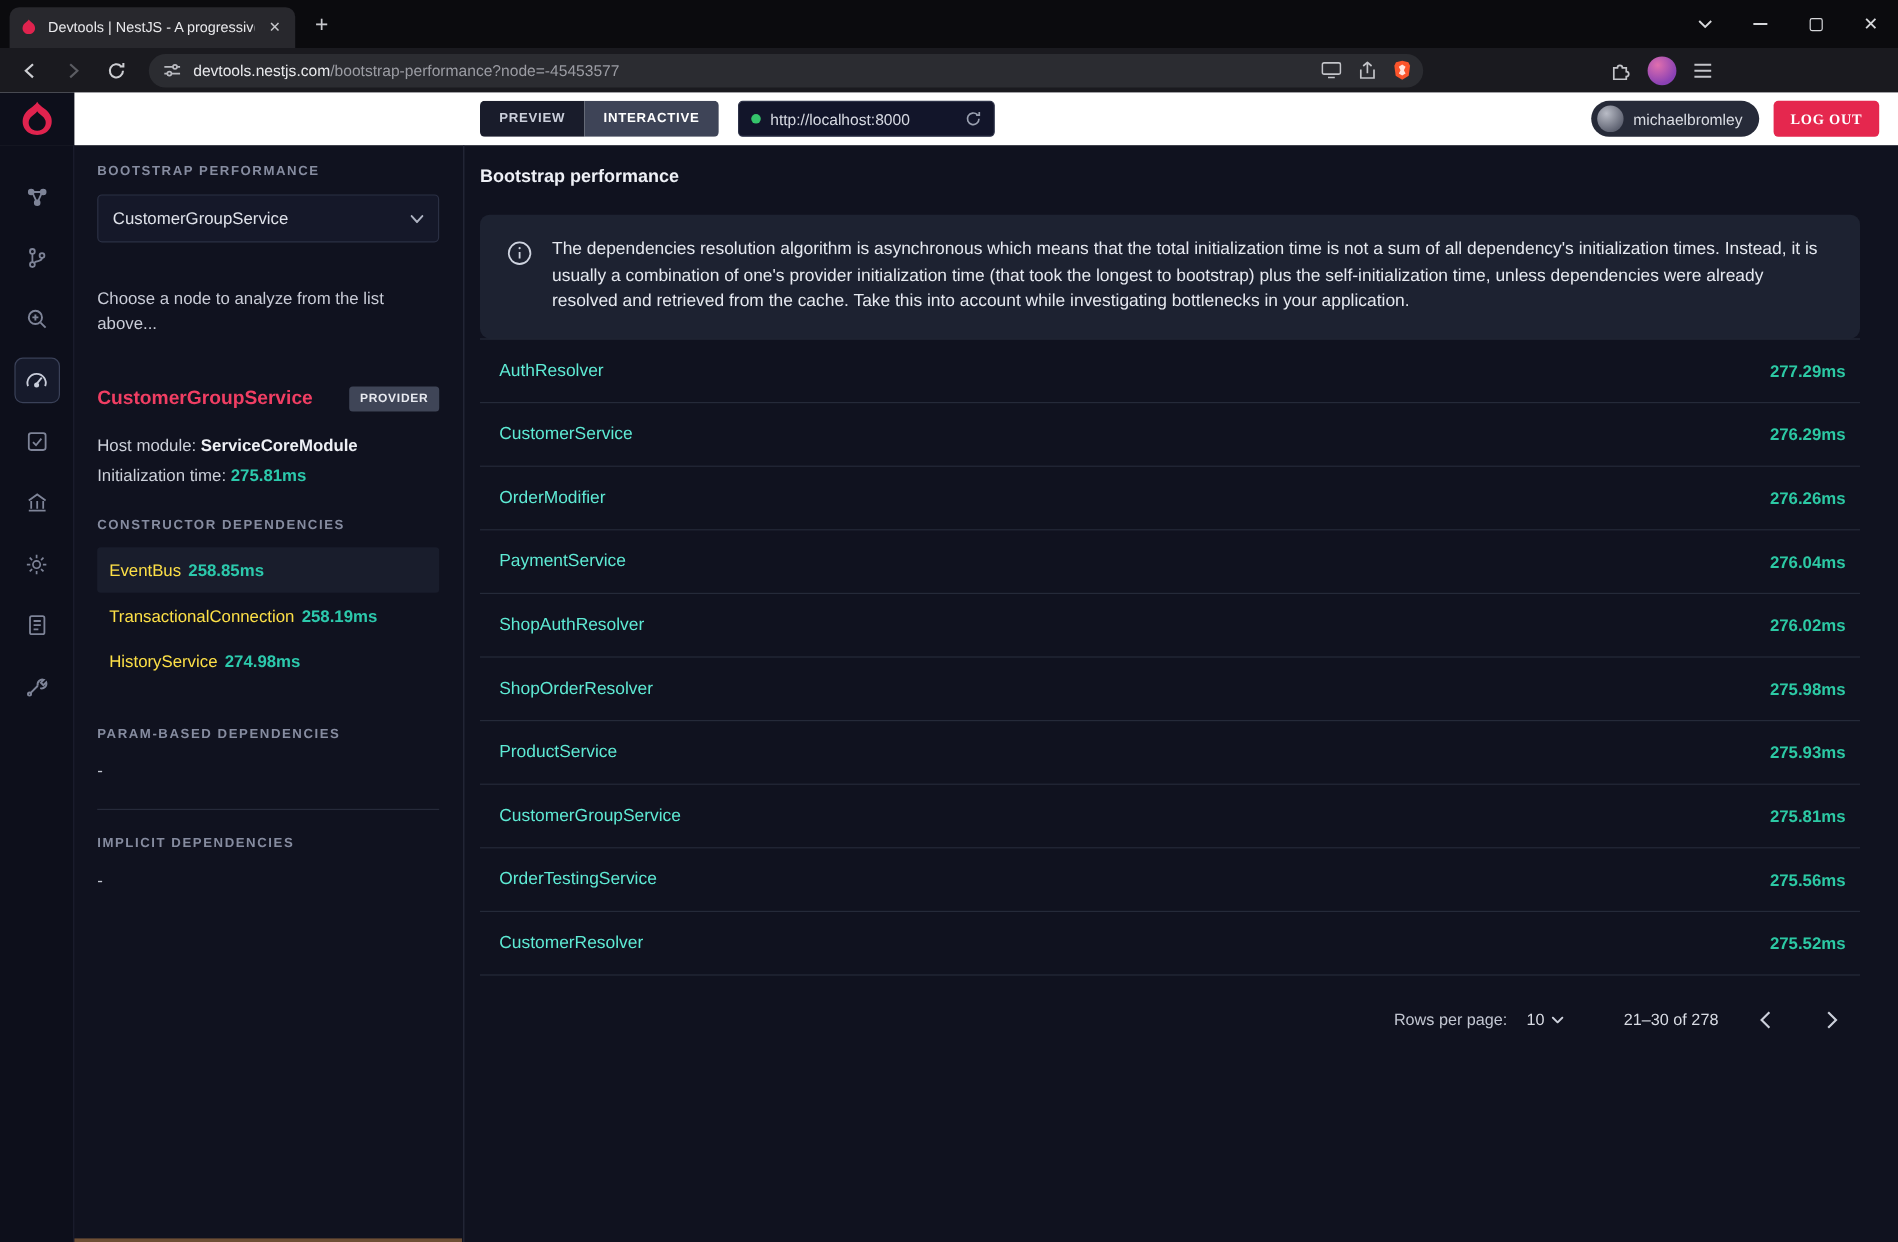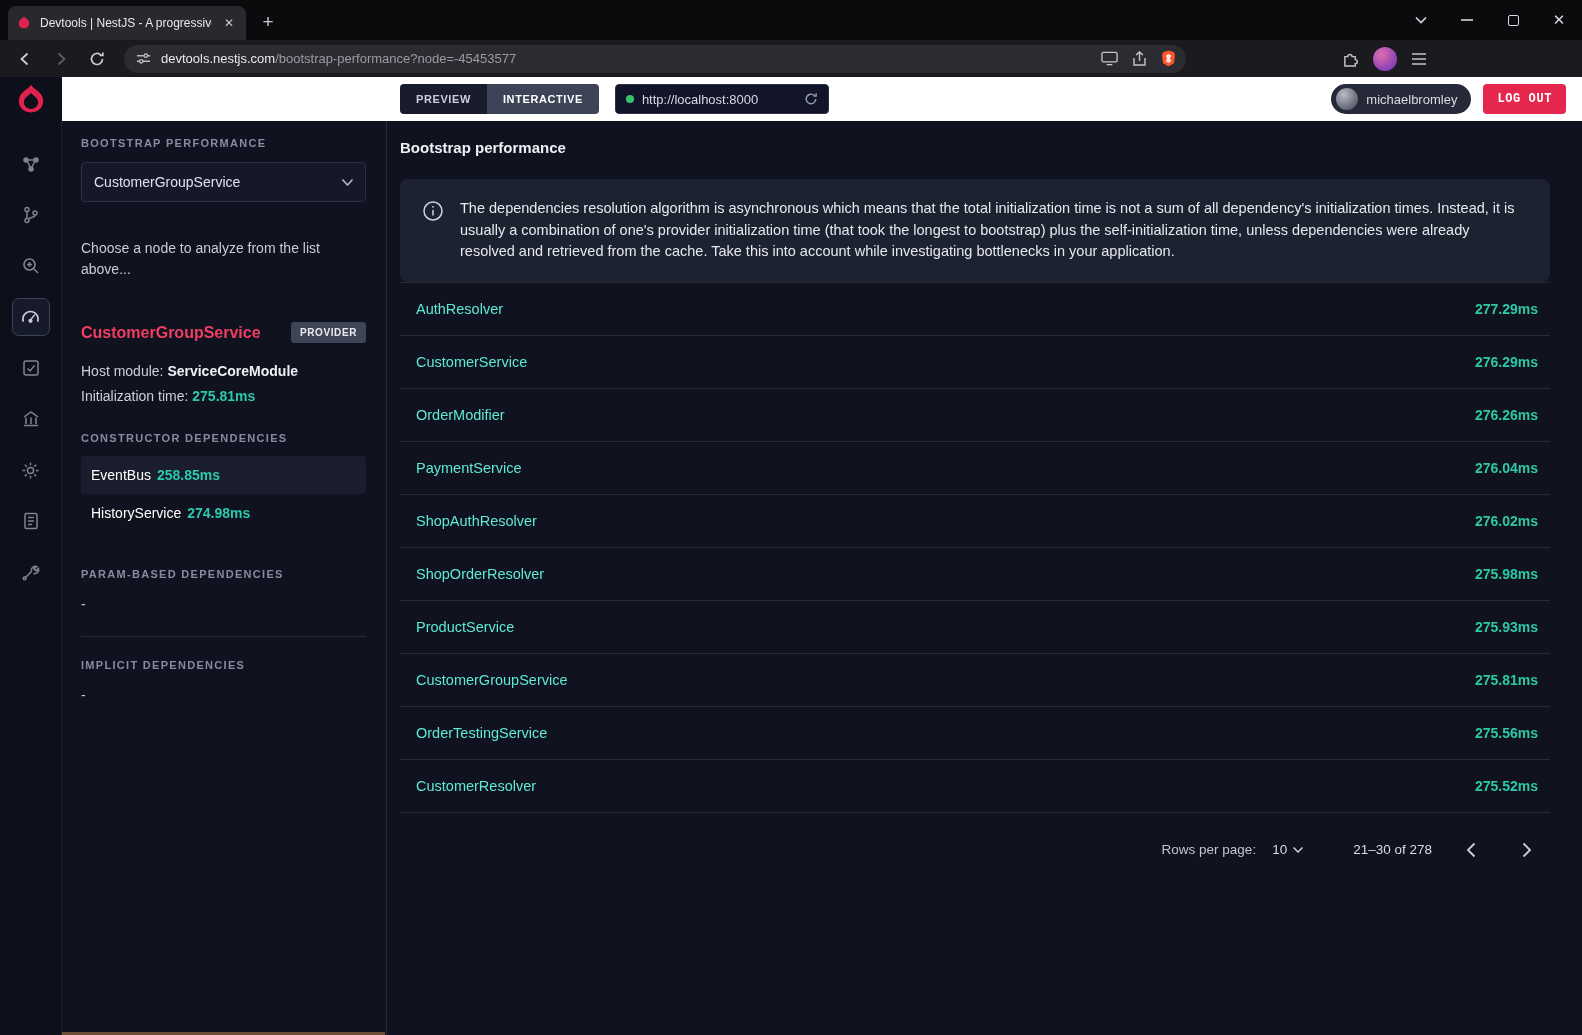--- a/index.html
+++ b/index.html
@@ -37,21 +37,21 @@
   .seg-group { display:flex; border-radius:4px; overflow:hidden; }
   .seg-btn { height:30px; padding:0 16px; font-size:11px; font-weight:bold; letter-spacing:.6px; color:#cbcfdb; background:#191c2b; border:none; display:flex; align-items:center; cursor:pointer; font-family:inherit; }
   .seg-btn.active { background:#3e4457; color:#fff; }
   .target-url { margin-left:16px; height:30px; width:214px; border:1px solid #2c3147; background:#12152a; border-radius:4px; display:flex; align-items:center; padding:0 10px; gap:8px; }
   .status-dot { width:8px; height:8px; border-radius:50%; background:#35c46b; }
   .target-url-text { flex:1; font-size:13px; color:#d6d9e2; white-space:nowrap; overflow:hidden; }
   .header-spacer { flex:1; }
   .user-pill { height:30px; background:#262a38; border-radius:15px; display:flex; align-items:center; gap:8px; padding:0 14px 0 5px; }
   .user-avatar { width:22px; height:22px; border-radius:50%; background:radial-gradient(circle at 35% 30%, #b9bcc6, #5d6170 75%); }
   .user-name { font-size:13px; color:#d9dce3; }
-  .logout-btn { margin:0 16px 0 12px; height:30px; padding:0 14px; background:#e5274e; color:#fff; font-size:12px; font-weight:bold; letter-spacing:.6px; border:none; border-radius:4px; cursor:pointer; font-family:Liberation Mono, monospace; }
+  .logout-btn { margin:0 16px 0 12px; height:30px; padding:0 14px; background:#e5274e; color:#fff; font-size:12px; font-weight:bold; letter-spacing:.6px; border:none; border-radius:4px; cursor:pointer; font-family:Liberation Serif, serif; }
 
   
   .app-body { flex:1; display:flex; min-height:0; }
   .rail { width:62px; background:#0d0f1b; border-right:1px solid #1d2030; display:flex; flex-direction:column; align-items:center; padding-top:24px; gap:13px; flex:0 0 auto; }
   .rail-item { width:38px; height:38px; display:flex; align-items:center; justify-content:center; border-radius:7px; color:#7e8498; cursor:pointer; }
   .rail-item svg { stroke:#7e8498; fill:none; }
   .rail-item.active { background:#161a2b; border:1px solid #3a4158; }
   .rail-item.active svg { stroke:#c9cdda; }
 
   .panel { width:325px; border-right:1px solid #272b3b; padding:16px 20px 20px 19px; overflow:hidden; flex:0 0 auto; }
@@ -63,21 +63,21 @@
   .node-name { font-size:16px; font-weight:bold; color:#f03e63; }
   .badge { background:#3f4557; color:#e8eaf0; font-size:10px; font-weight:bold; letter-spacing:.6px; padding:5px 9px; border-radius:3px; }
   .meta-line { margin-top:20px; font-size:14px; color:#ccd0da; }
   .meta-line + .meta-line { margin-top:9px; }
   .meta-strong { font-weight:bold; color:#eef0f5; }
   .meta-time { font-weight:bold; color:#2cc9ac; }
   .deps-title { margin-top:28px; }
   .dep-list { margin-top:12px; }
   .dep-item { height:38px; display:flex; align-items:center; padding:0 10px; border-radius:3px; font-size:14px; cursor:pointer; }
   .dep-item.striped { background:#191d2c; }
-  .dep-name { color:#ffffff; }
+  .dep-name { color:#fde047; }
   .dep-time { color:#2cc9ac; font-weight:bold; margin-left:6px; }
   .empty-dash { margin-top:16px; font-size:14px; color:#c3c6d1; }
   .panel-hr { border:none; border-top:1px solid #262a3a; margin:24px 0 22px 0; }
   .panel-scrollbar { position:absolute; left:62px; bottom:0; width:323px; height:3px; background:#6e4f35; }
 
   .content { flex:1; padding:18px 32px 0 13px; min-width:0; }
   .page-title { font-size:15px; font-weight:bold; color:#eef0f6; }
   .info-box { margin-top:23px; background:#1d2231; border-radius:8px; padding:19px 22px; display:flex; gap:16px; align-items:flex-start; }
   .info-text { font-size:14.5px; line-height:21.5px; color:#e5e8ef; }
   .table-header { display:flex; justify-content:space-between; align-items:center; padding:22px 12px 15px 16px; }
@@ -309,20 +309,24 @@
       <div class="meta-line"><span>Host module: </span><span class="meta-strong">ServiceCoreModule</span></div>
       <div class="meta-line"><span>Initialization time: </span><span class="meta-time">275.81ms</span></div>
 
       <div class="section-title deps-title">CONSTRUCTOR DEPENDENCIES</div>
       <div class="dep-list" id="dep-list">
           <div class="dep-item striped">
             <span class="dep-name">EventBus</span>
             <span class="dep-time">258.85ms</span>
           </div>
           <div class="dep-item">
+            <span class="dep-name">TransactionalConnection</span>
+            <span class="dep-time">258.19ms</span>
+          </div>
+          <div class="dep-item">
             <span class="dep-name">HistoryService</span>
             <span class="dep-time">274.98ms</span>
           </div>
         </div>
 
       <div class="section-title" style="margin-top:36px;">PARAM-BASED DEPENDENCIES</div>
       <div class="empty-dash">-</div>
 
       <hr class="panel-hr">
 

